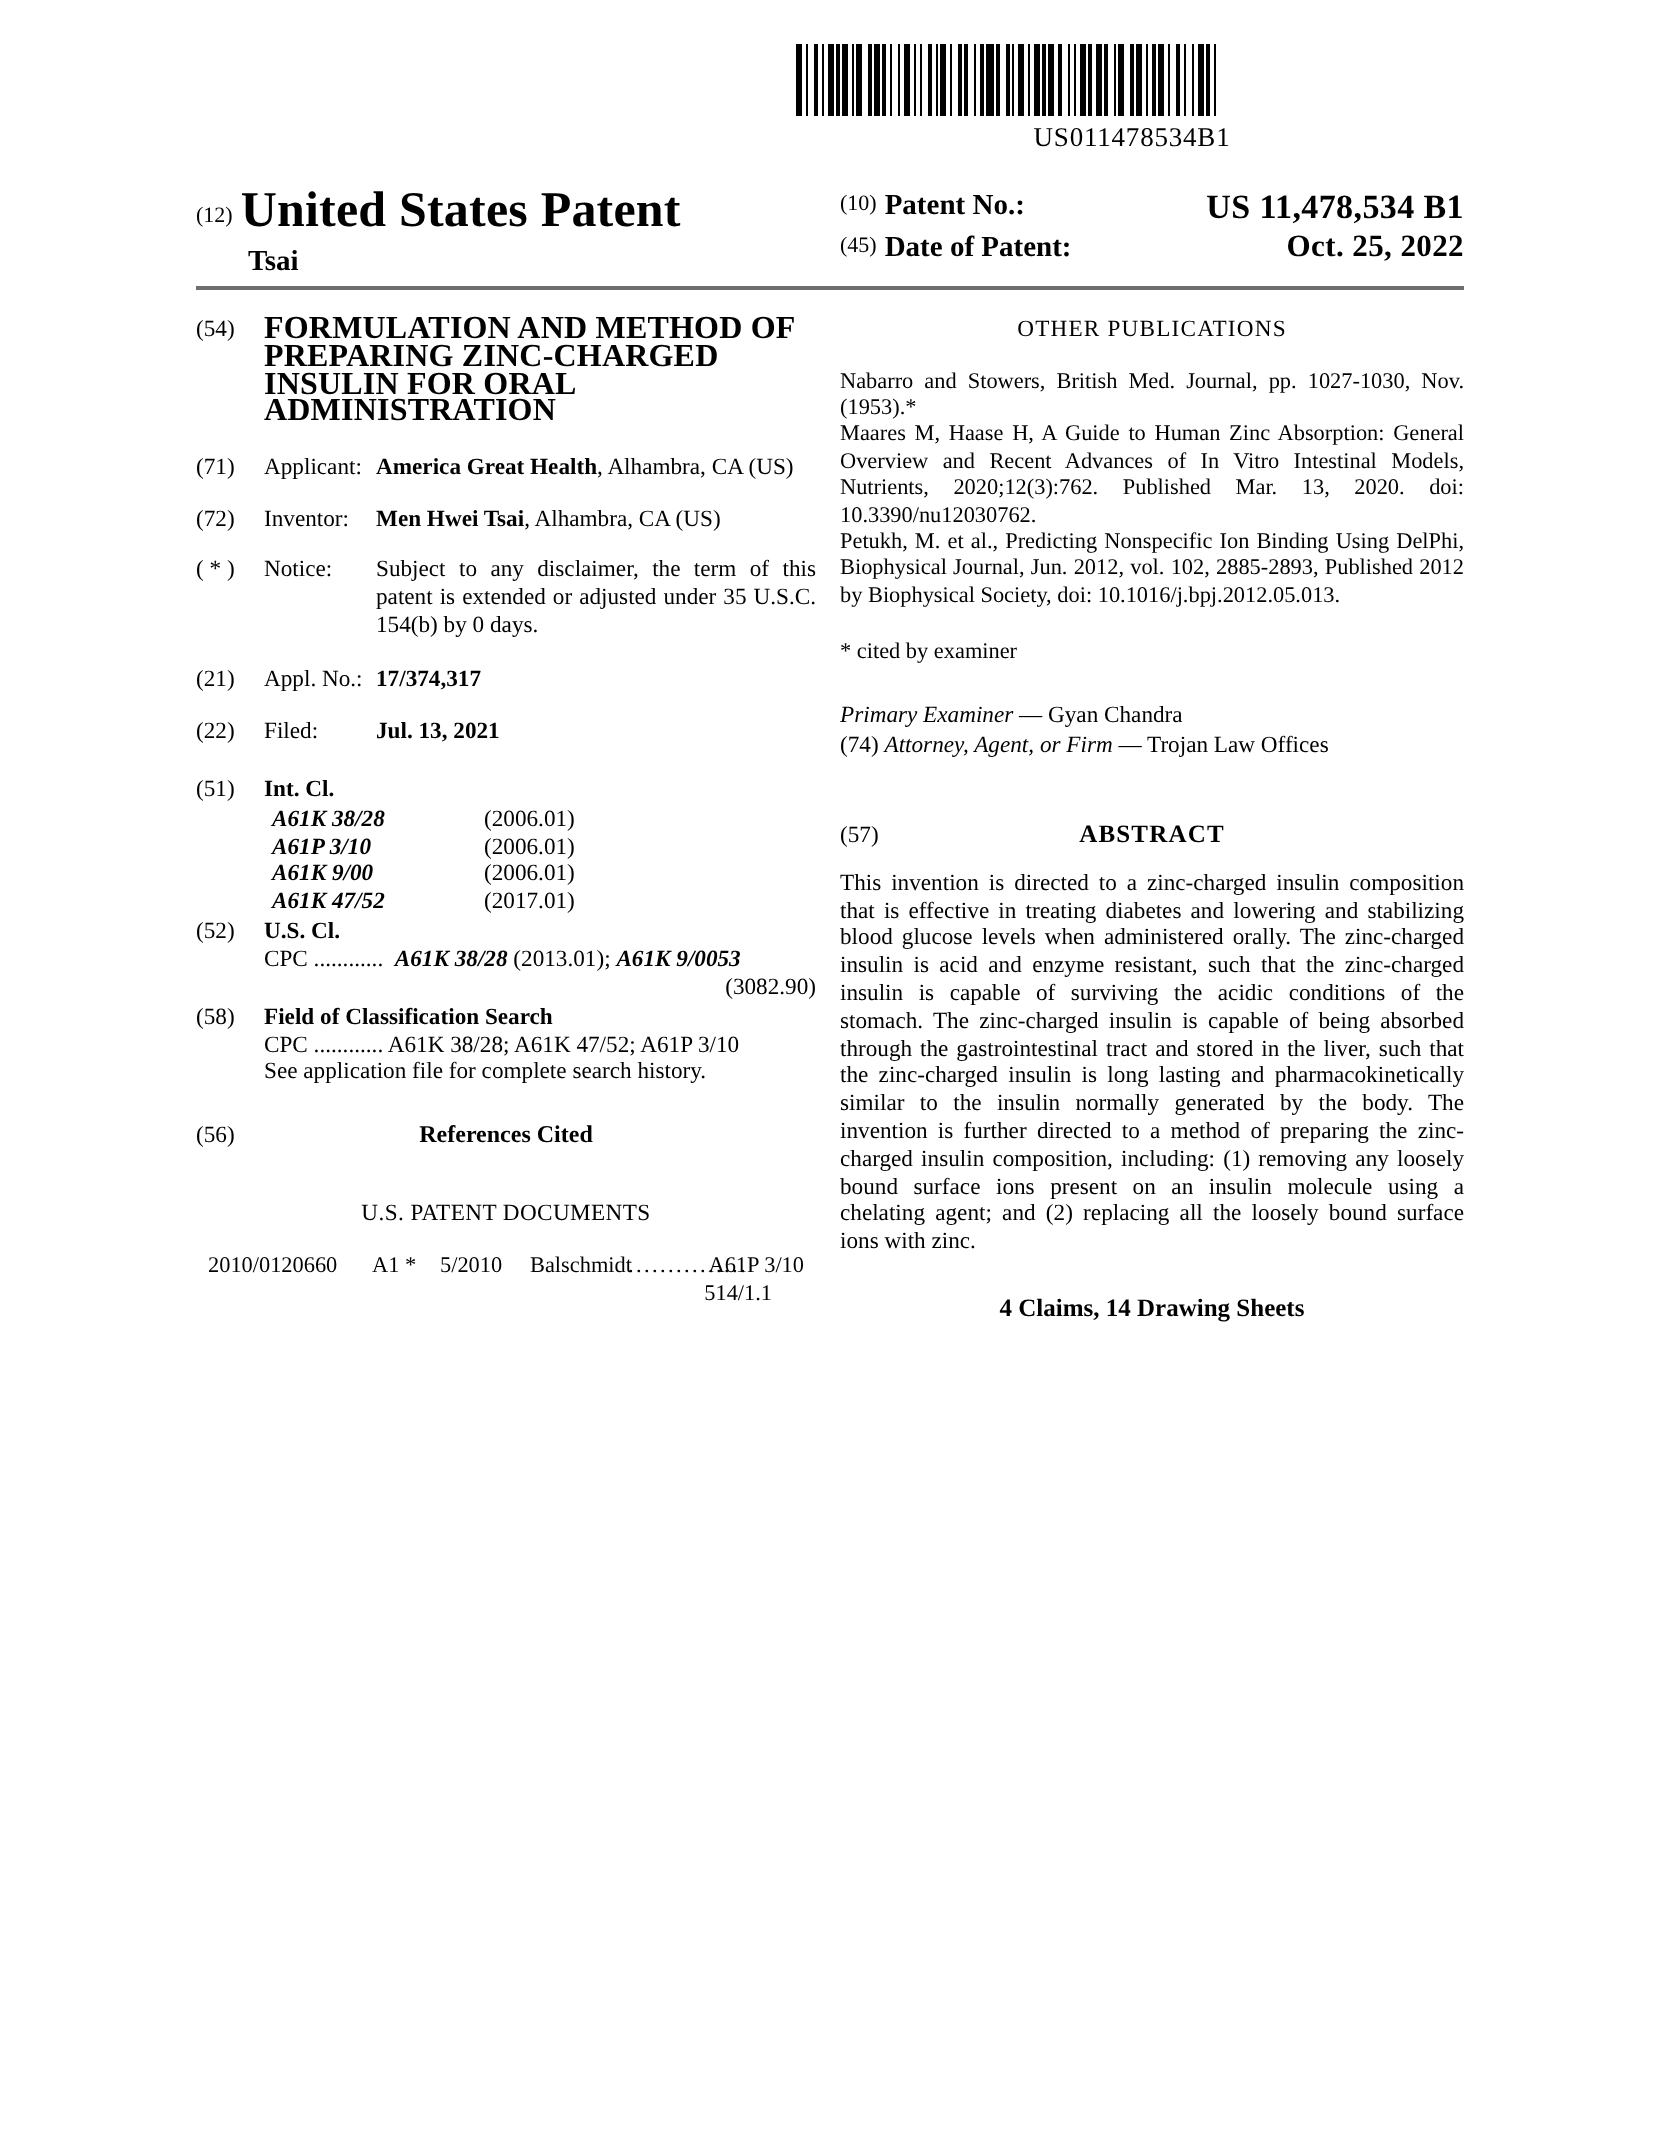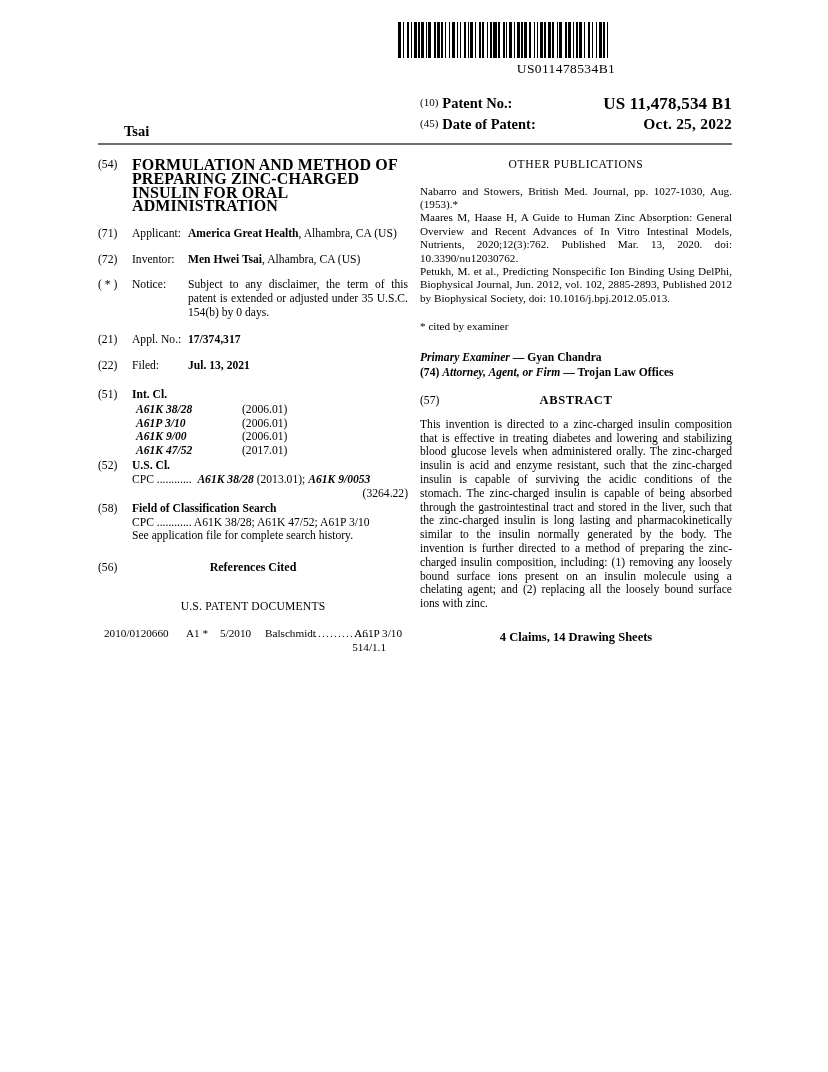--- a/index.html
+++ b/index.html
@@ -232,26 +232,26 @@
   .ref-row .rcls  { position: absolute; right: 6px; top: 0; }
   .ref-row2 { position: relative; height: 13.6px; font-size: 11.2px; text-align: right; padding-right: 22px; }
 
   
   .pub {
     text-align: justify;
     margin: 0;
     font-size: 11.2px;
     line-height: 13.4px;
   }
-  .examiner-line { margin: 0; font-weight: bold; }
+  .examiner-line { margin: 0; }
   .examiner-line .it { font-style: italic; }
   .abstract-head {
     position: relative;
     height: 16px;
-    margin-top: 14px;
+    margin-top: 31px;
     margin-bottom: 8px;
   }
   .abstract-head .code { position: absolute; left: 0; top: 0; }
   .abstract-head .txt {
     text-align: center;
     font-weight: bold;
     font-size: 12.5px;
     letter-spacing: 0.6px;
   }
   .abstract-body {
@@ -382,20 +382,24 @@
         <i style="width: 1.02px; background: rgb(255, 255, 255);"></i>
         <i style="width: 2.04px; background: rgb(0, 0, 0);"></i>
         <i style="width: 2.04px; background: rgb(255, 255, 255);"></i>
         <i style="width: 1.02px; background: rgb(0, 0, 0);"></i>
         <i style="width: 3.06px; background: rgb(255, 255, 255);"></i>
       </div>
     <div class="barcode-number">US011478534B1</div>
   </div>
 
   <div class="masthead">
+    <div class="mh-left">
+      <span class="mh-code">(12)</span>
+      <span class="mh-title">United States Patent</span>
+    </div>
     <div class="mh-inventor">Tsai</div>
     <div class="mh-right">
       <div class="mh-row">
         <span class="num">(10)</span>
         <span class="lbl">Patent No.:</span>
         <span class="val">US 11,478,534 B1</span>
       </div>
       <div class="mh-row">
         <span class="num">(45)</span>
         <span class="lbl">Date of Patent:</span>
@@ -464,21 +468,21 @@
             <span class="ver">(2017.01)</span>
           </div>
         </div>
     </div>
 
     <div class="bib" style="margin-top:2px; margin-bottom:2px;">
       <span class="code">(52)</span>
       <div class="body wide bold">U.S. Cl.</div>
       <div class="cpc-block">
         <div class="cpc-line"><span>CPC ............</span>&nbsp;&nbsp;<span class="it">A61K 38/28</span><span> (2013.01); </span><span class="it">A61K 9/0053</span></div>
-        <div class="cpc-line cpc-right">(3264.22)</div>
+        <div class="cpc-line cpc-right">(3082.90)</div>
       </div>
     </div>
 
     <div class="bib" style="margin-top:2px;">
       <span class="code">(58)</span>
       <div class="body wide bold">Field of Classification Search</div>
       <div class="body wide">CPC ............ A61K 38/28; A61K 47/52; A61P 3/10</div>
       <div class="body wide">See application file for complete search history.</div>
     </div>
 
@@ -501,21 +505,21 @@
         <div class="ref-row2">514/1.1</div>
       </div>
 
   </div>
 
   <div class="col-right">
 
     <div class="sub-head" style="letter-spacing:0.6px;">OTHER PUBLICATIONS</div>
 
     <div id="pub-list" style="margin-top:13px;">
-        <div class="pub">Nabarro and Stowers, British Med. Journal, pp. 1027-1030, Aug. (1953).*</div>
+        <div class="pub">Nabarro and Stowers, British Med. Journal, pp. 1027-1030, Nov. (1953).*</div>
         <div class="pub">Maares M, Haase H, A Guide to Human Zinc Absorption: General Overview and Recent Advances of In Vitro Intestinal Models, Nutrients, 2020;12(3):762. Published Mar. 13, 2020. doi: 10.3390/nu12030762.</div>
         <div class="pub">Petukh, M. et al., Predicting Nonspecific Ion Binding Using DelPhi, Biophysical Journal, Jun. 2012, vol. 102, 2885-2893, Published 2012 by Biophysical Society, doi: 10.1016/j.bpj.2012.05.013.</div>
       </div>
 
     <div class="pub" style="margin-top:15px; text-align:left;font-family:Liberation Serif, serif;">* cited by examiner</div>
 
     <div class="examiner-line" style="margin-top:17px;"><span class="it">Primary Examiner</span><span> — Gyan Chandra</span></div>
 
     <div class="examiner-line" style="margin-top:2px;"><span>(74)</span>&nbsp;<span class="it">Attorney, Agent, or Firm</span><span> — Trojan Law Offices</span></div>
 

